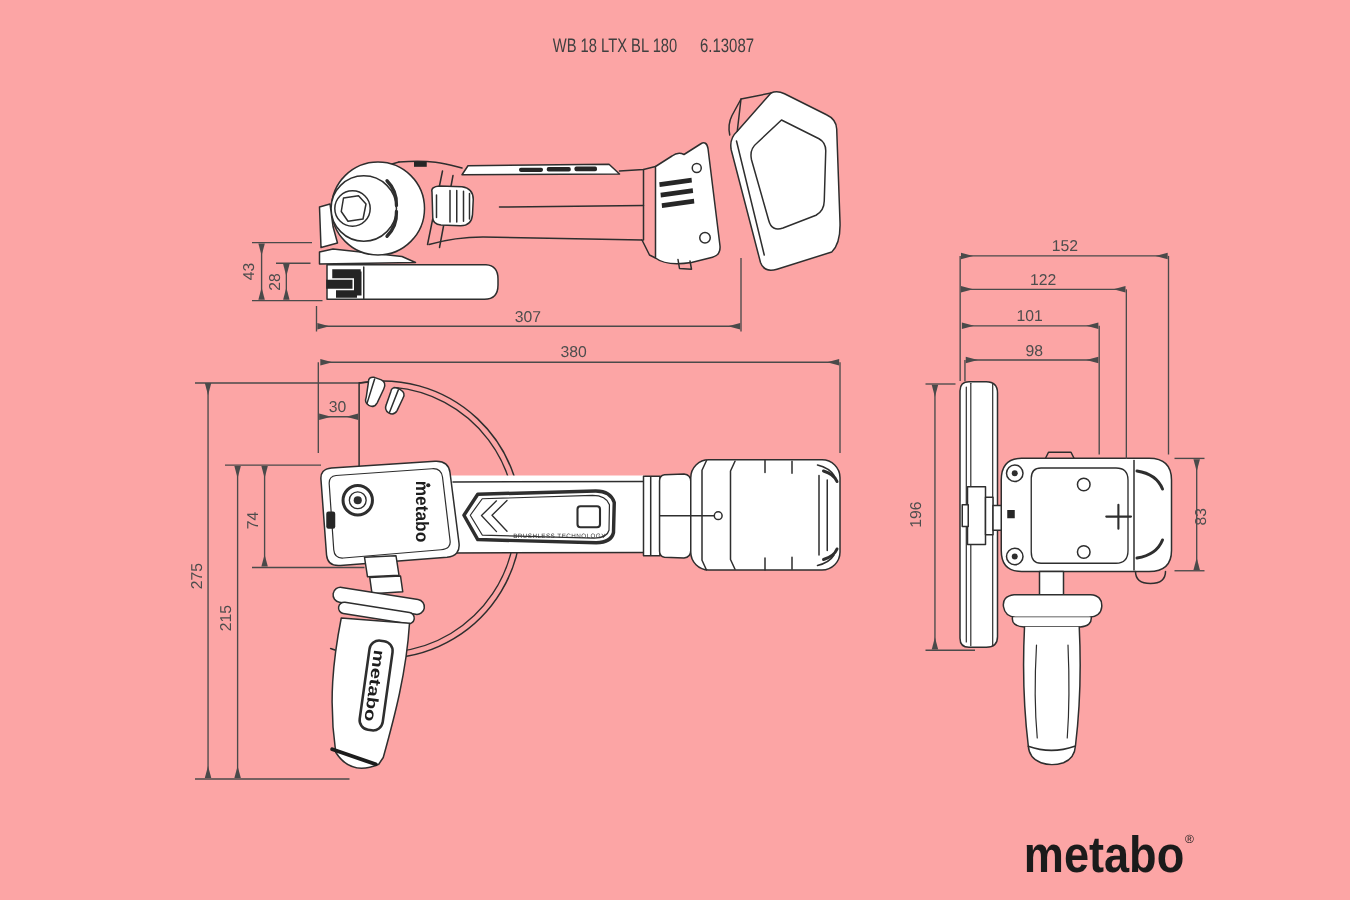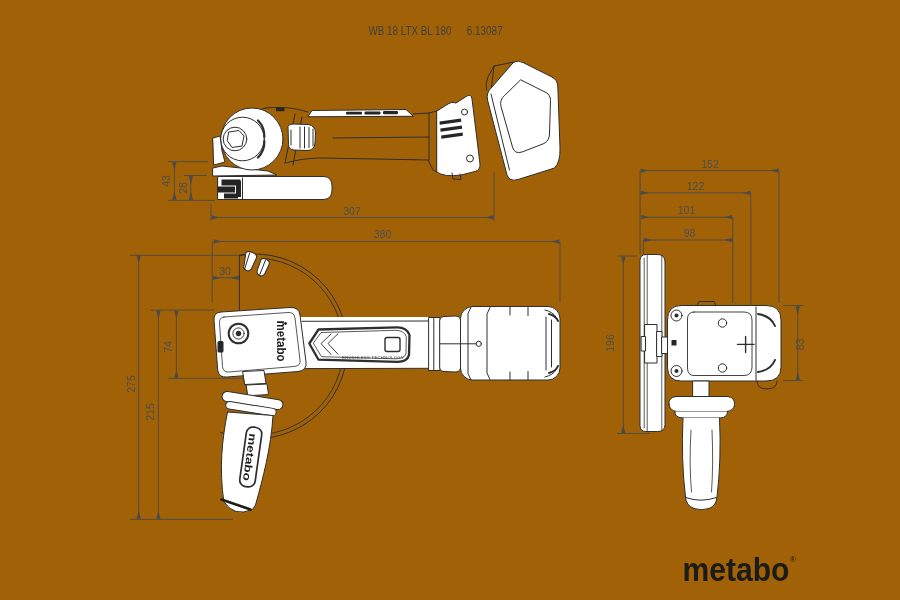--- a/index.html
+++ b/index.html
@@ -1,16 +1,16 @@
 <!DOCTYPE html>
 <html><head>
 <meta charset="utf-8">
 <style>
   html,body{margin:0;padding:0;background:#fff;}
-  .wrap{width:900px;height:600px;position:relative;background:#a16207;overflow:hidden;}
+  .wrap{width:900px;height:600px;position:relative;background:#fca5a5;overflow:hidden;}
   svg{display:block;}
   text{font-family:"Liberation Sans",sans-serif;}
 </style>
 </head>
 <body>
 <div class="wrap">
 <svg width="900" height="600" viewBox="0 0 900 600">
 <defs>
 <marker id="ar" viewBox="0 0 10 6" refX="9" refY="3" markerWidth="10" markerHeight="6" orient="auto-start-reverse">
   <path d="M0.5,3 L9.5,0.6 L9.5,5.4 Z" fill="#4a4a4a"></path>

